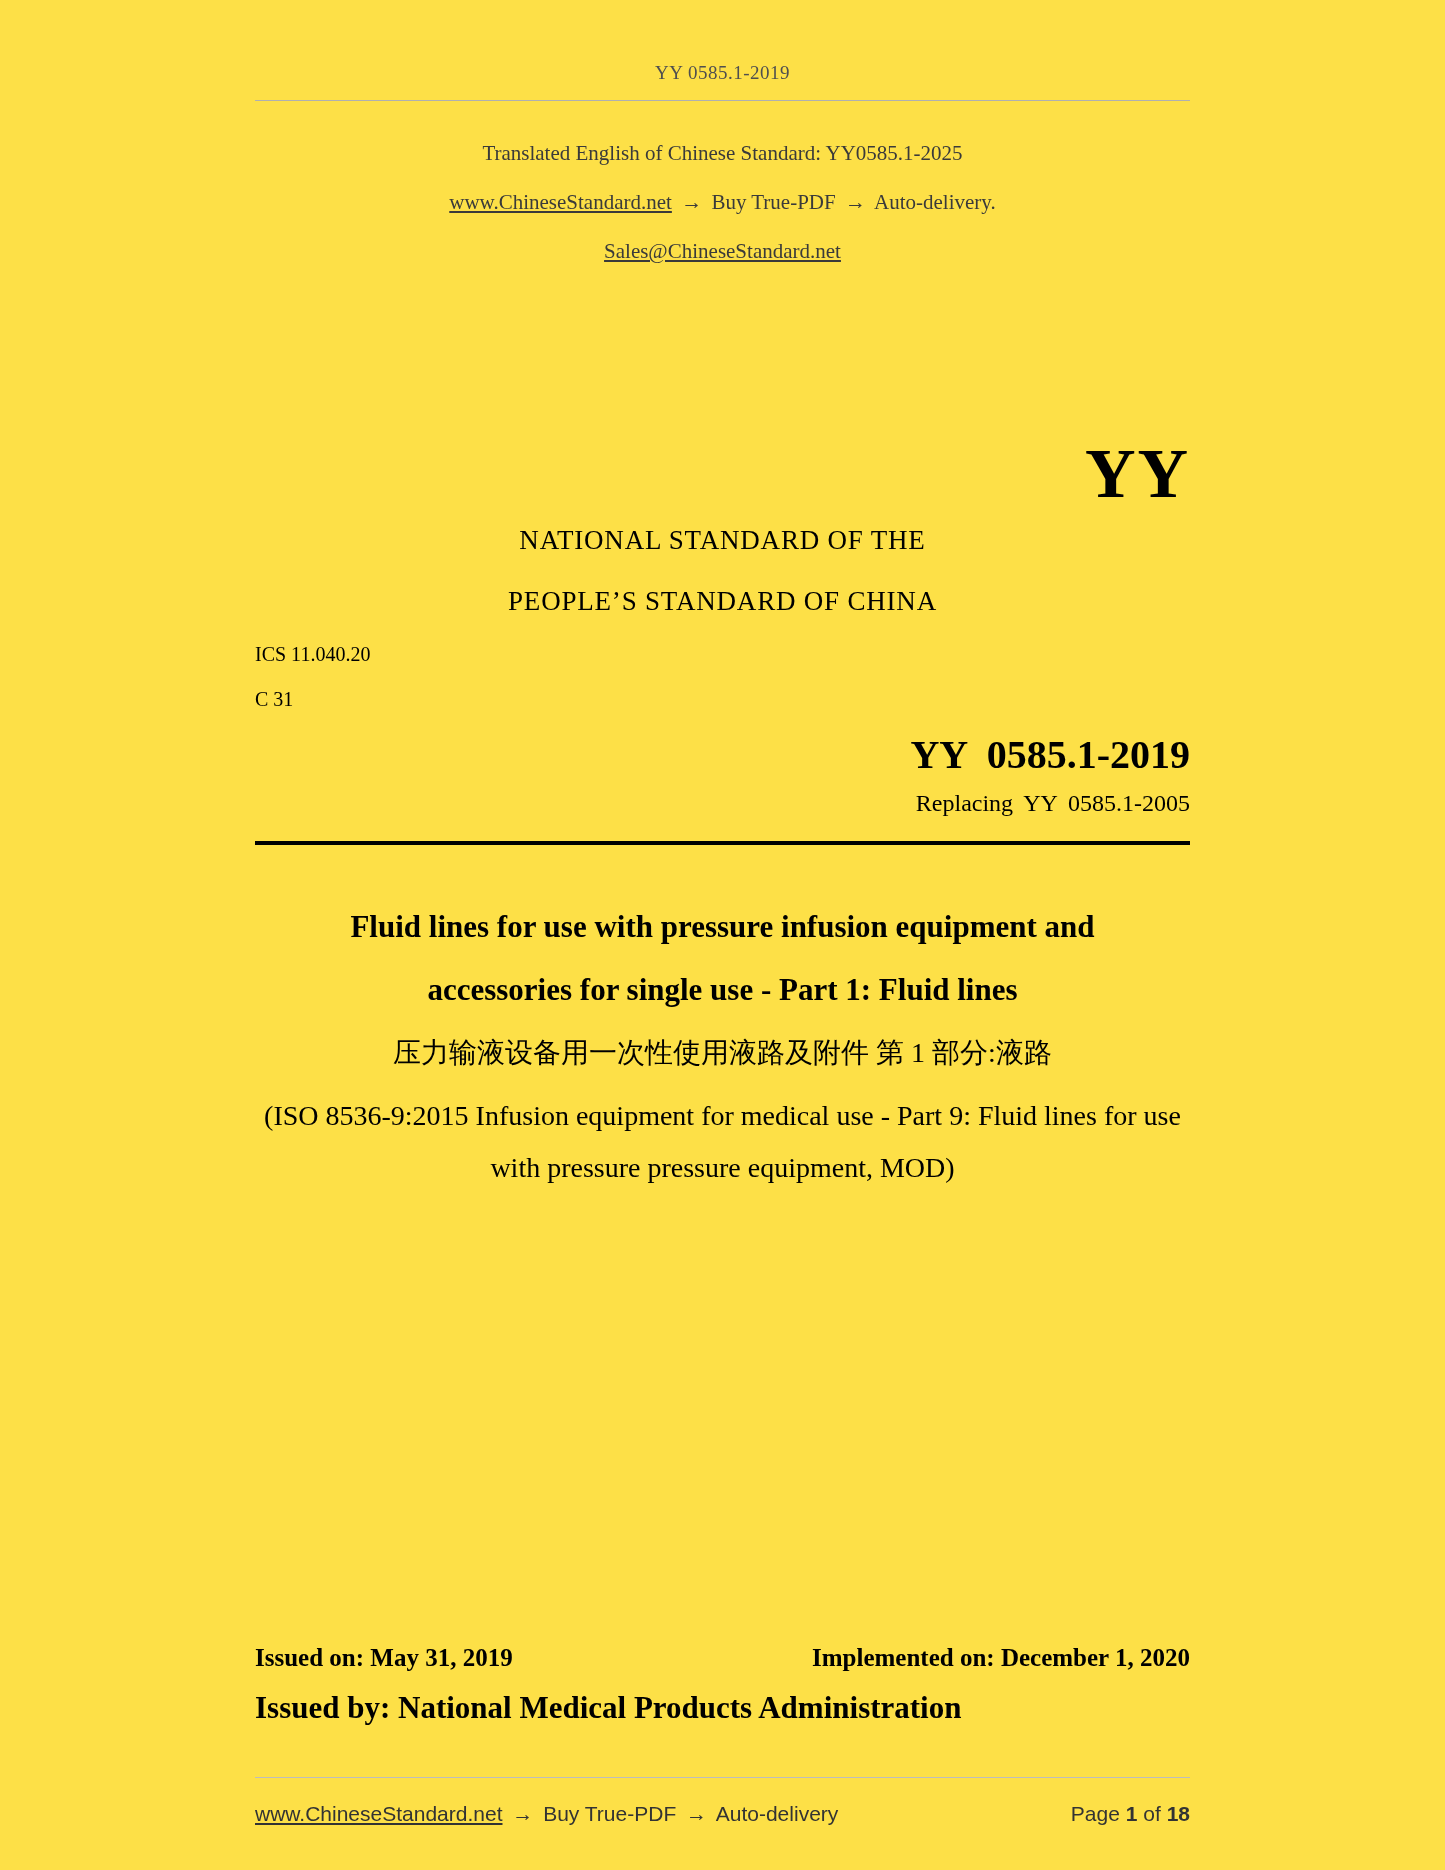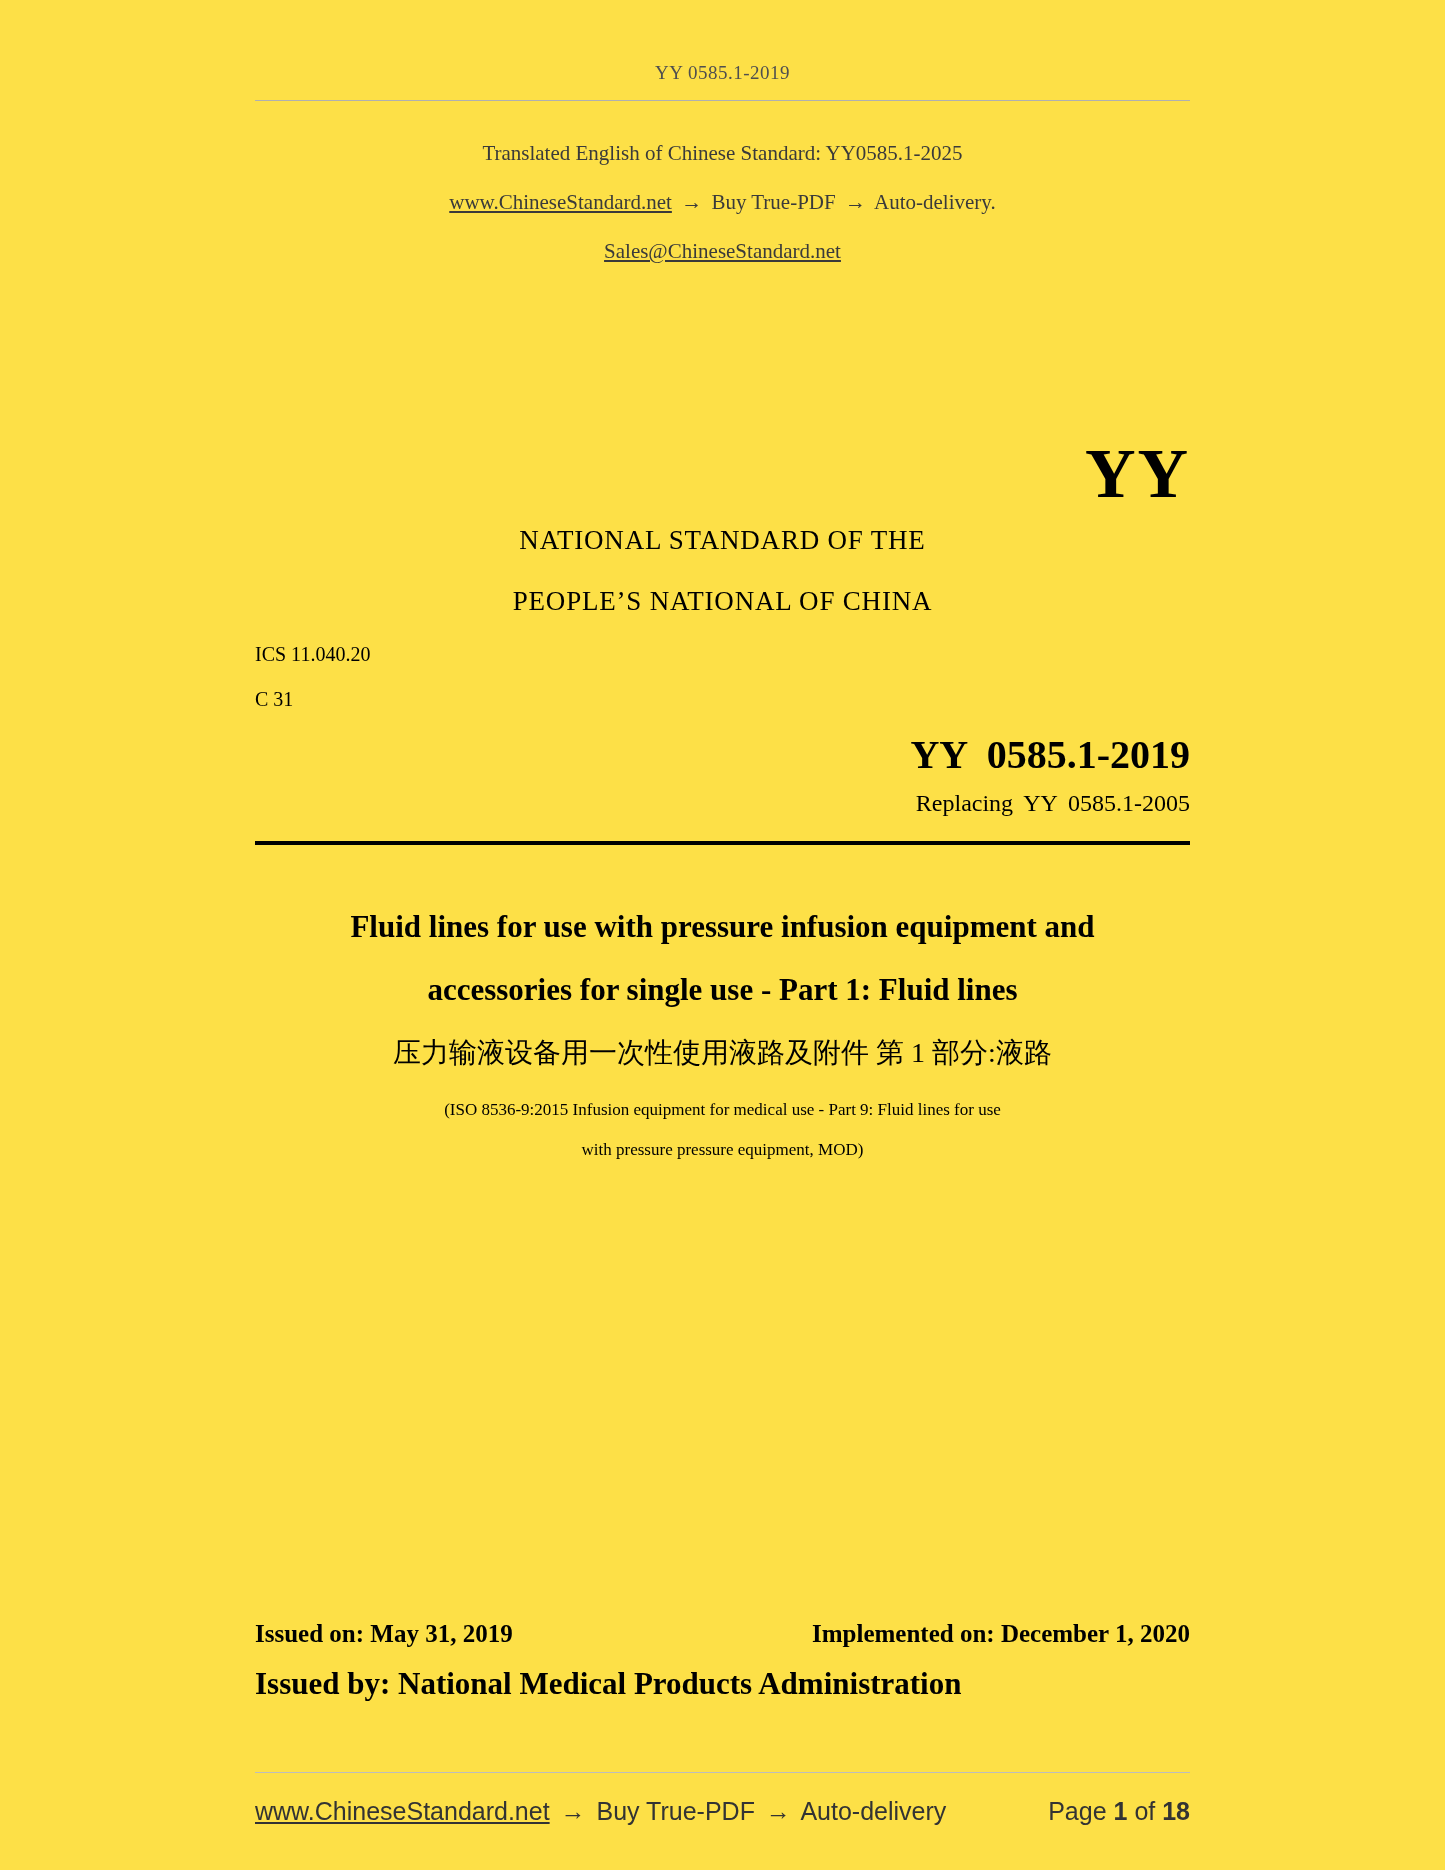--- a/index.html
+++ b/index.html
@@ -44,35 +44,35 @@
   .replacing {
     text-align:right; font-size:24px; margin-top:12px; word-spacing:5px;
   }
   .thick-rule { border:none; border-top:4px solid #000; margin-top:24px; }
 
   .title-block { text-align:center;margin-top:12px; }
   .title-en { font-size:31px; font-weight:bold; }
   .title-en.l1 { margin-top:64px; }
   .title-en.l2 { margin-top:27px; }
   .title-zh { font-size:28px; margin-top:26px; }
-  .iso-note { font-size:17px; }
+  .iso-note { font-size:28px; }
   .iso-note.l1 { margin-top:28px; }
   .iso-note.l2 { margin-top:20px; }
 
   .dates-row {
     display:flex; justify-content:space-between;
     font-size:25px; font-weight:bold; margin-top:460px;
   }
   .issued-by {
     font-size:31px; font-weight:bold; margin-top:18px;
   }
 
   .footer {
     position:absolute; left:255px; right:255px; bottom:44px;
-    font-family:"Liberation Sans", sans-serif; color:#333; font-size:25px;
+    font-family:"Liberation Sans", sans-serif; color:#333; font-size:21px;
   }
   .footer hr { border:none; border-top:1px solid #bdbdbd; }
   .footer-row { display:flex; justify-content:space-between; margin-top:24px; align-items:baseline; }
   .footer a.doc-link { color:#333; }
   .pg-num { font-weight:bold; }
 </style>
 </head>
 <body>
 
 <div class="page">
@@ -94,21 +94,21 @@
       </p>
       <p>
         <a class="doc-link">Sales@ChineseStandard.net</a>
       </p>
     </div>
 
     <div class="logo">YY</div>
 
     <div class="std-of">
       <p class="l1">NATIONAL STANDARD OF THE</p>
-      <p class="l2">PEOPLE’S NATIONAL OF CHINA</p>
+      <p class="l2">PEOPLE’S STANDARD OF CHINA</p>
     </div>
 
     <div class="ics-block">
       <p class="l1">ICS 11.040.20</p>
       <p class="l2">C 31</p>
     </div>
 
     <div class="std-number">YY 0585.1-2019</div>
     <div class="replacing">Replacing YY 0585.1-2005</div>
     <hr class="thick-rule">

